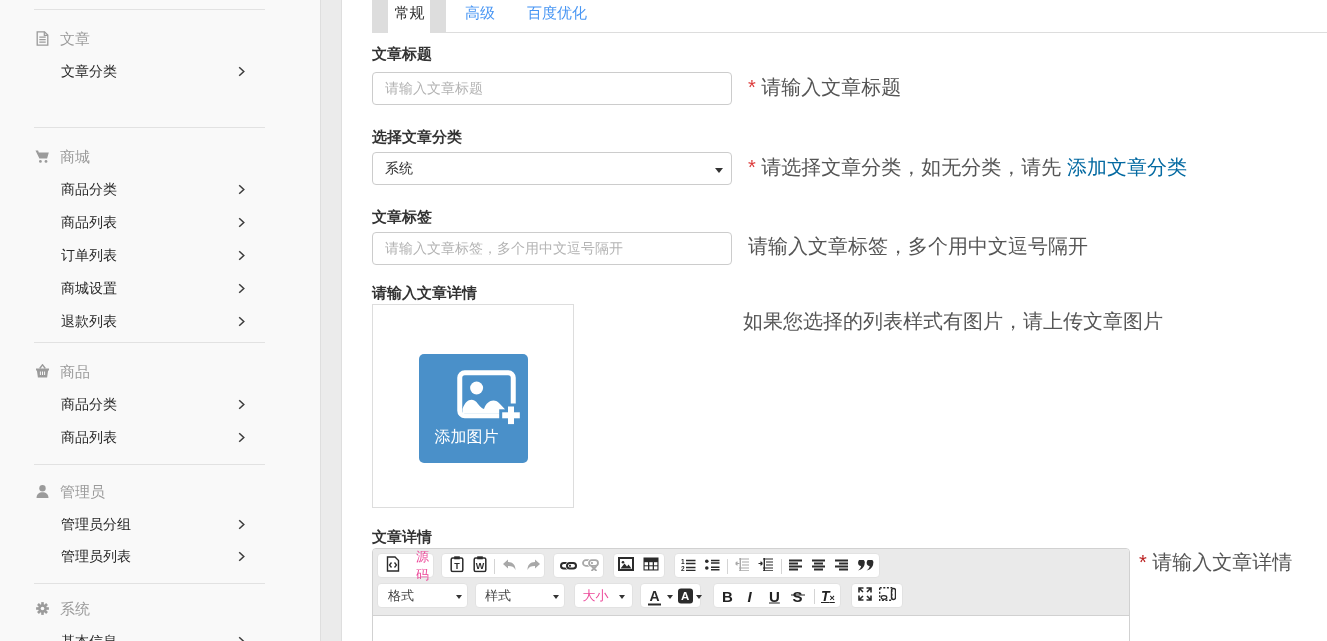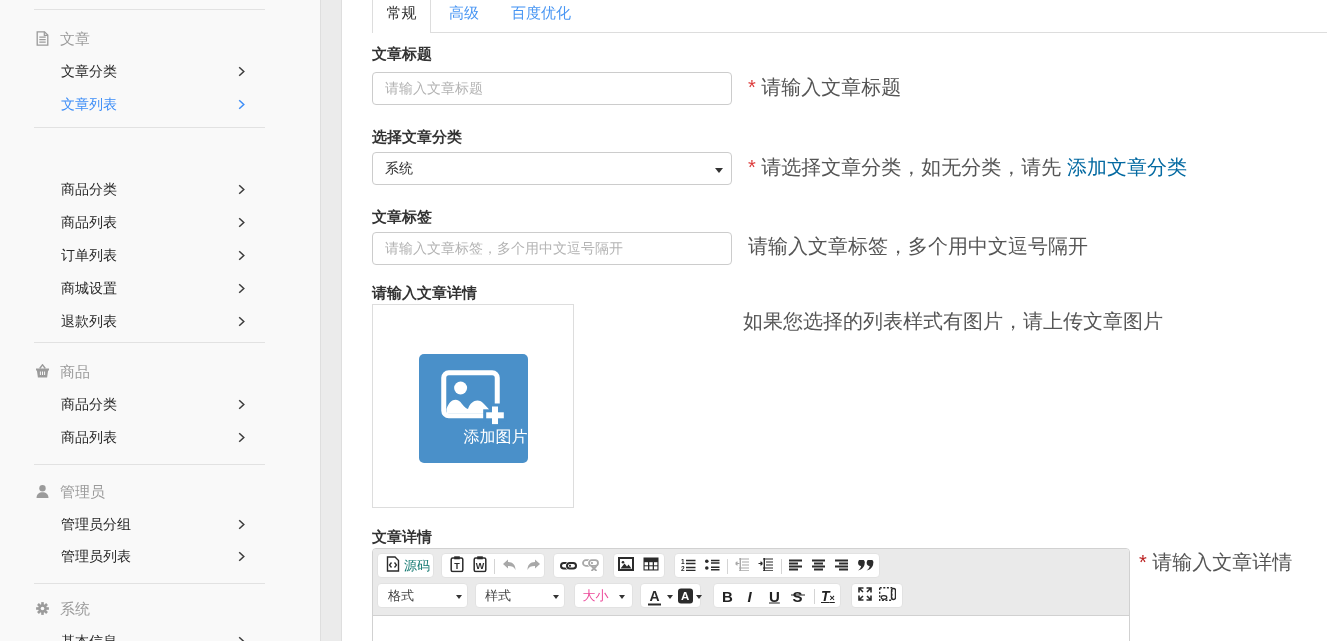--- a/index.html
+++ b/index.html
@@ -13,21 +13,21 @@
 .row .t { position:absolute; left:60px; top:0; }
 .item { color:#262626; font-size:14px; }
 .item .t { left:61px; }
 .icon { position:absolute; left:35px; top:9px; }
 .chev { position:absolute; left:238px; top:11px; }
 .chev svg, .icon svg { display:block; }
 .item.active { color:#3e8ef7; }
 #band { position:absolute; left:320px; top:0; width:22px; height:641px;
   background:#ebebeb; border-left:1px solid #dedede; border-right:1px solid #dedede; }
 #content { position:absolute; left:342px; top:0; width:985px; height:641px; background:#fff; }
-.abs { position:absolute; }
+.abs { position:absolute;padding-left:16px; }
 .label { position:absolute; left:30px; font-size:15px; font-weight:bold; color:#333; line-height:16px; }
 .tinput { position:absolute; left:30px; width:360px; height:33px; border:1px solid #ccc;
   border-radius:4px; background:#fff; font-size:14px; color:#b3b3b3; line-height:31px; padding-left:12px; }
 .hint { position:absolute; font-size:20px; color:#555; line-height:20px; white-space:nowrap; }
 .star { color:#dd3c3c; }
 .blue { color:#0369a1; }
 .chip { position:absolute; background:#fff; border:1px solid #e2e2e2; border-radius:4px; height:25px; }
 .ci { position:absolute; top:50%; transform:translateY(-50%); }
 .caret { position:absolute; top:11px; width:0; height:0; border-left:3.5px solid transparent;
   border-right:3.5px solid transparent; border-top:4px solid #333; }
@@ -52,27 +52,29 @@
 <div class="row hdr" style="top:22.0px">
       <span class="icon">
         <svg width="15" height="15" viewBox="0 0 15 15">
           <path d="M2.2 0.8 h7.3 l3.3 3.3 v10.1 h-10.6 z" fill="none" stroke="#9b9b9b" stroke-width="1.3"></path>
           <path d="M9.3 0.8 v3.5 h3.7" fill="none" stroke="#9b9b9b" stroke-width="1.2"></path>
           <path d="M4.3 6.2 h6.4 M4.3 8.7 h6.4 M4.3 11.2 h6.4" stroke="#9b9b9b" stroke-width="1.3"></path>
         </svg>
       </span>
       <span class="t">文章</span>
     </div>
-<div class="row item active" style="top:87.5px">
-      <span class="t">文章列表</span>
-      <span class="chev">
-        <svg width="7" height="11" viewBox="0 0 7 11">
-          <path d="M1.2 1.2 L5.8 5.5 L1.2 9.8" fill="none" stroke="#3e8ef7" stroke-width="1.5"></path>
-        </svg>
-      </span>
+<div class="row hdr" style="top:139.5px">
+      <span class="icon">
+        <svg width="15" height="15" viewBox="0 0 15 15">
+          <path d="M0.5 1.5 h2.6 l0.7 2 h10 l-1.7 6 h-7.7 z" fill="#9b9b9b" stroke="none"></path>
+          <circle cx="5.4" cy="12.4" r="1.4" fill="#9b9b9b"></circle>
+          <circle cx="11" cy="12.4" r="1.4" fill="#9b9b9b"></circle>
+        </svg>
+      </span>
+      <span class="t">商城</span>
     </div>
 <div class="row item" style="top:173.0px">
       <span class="t">商品分类</span>
       <span class="chev">
         <svg width="7" height="11" viewBox="0 0 7 11">
           <path d="M1.2 1.2 L5.8 5.5 L1.2 9.8" fill="none" stroke="#3c3c3c" stroke-width="1.5"></path>
         </svg>
       </span>
     </div>
 <div class="row item" style="top:205.5px">
@@ -212,32 +214,32 @@
 <rect x="2.75" y="2.75" width="53.5" height="43" rx="5" fill="none" stroke="#fff" stroke-width="5"></rect>
 <circle cx="19.6" cy="18" r="6.5" fill="#fff"></circle>
 <path d="M5.5 43.5 V39 C9 29 16 27 21 34 Q24.5 38.5 27 39 C30 30 38 28 43 34 L50.5 42 V43.5 Z" fill="#fff"></path>
 <g>
             <rect x="42.2" y="39.3" width="23.6" height="12" fill="#4a90c9"></rect>
             <rect x="48" y="33.5" width="12" height="23.6" fill="#4a90c9"></rect>
 <rect x="45.2" y="42.3" width="17.6" height="6" fill="#fff"></rect>
             <rect x="51" y="36.5" width="6" height="17.6" fill="#fff"></rect>
           </g>
 </svg></div>
-      <div class="abs" style="left:0;top:73px;width:109px;text-align:right;font-size:16px;color:#fff">添加图片</div>
+      <div class="abs" style="left:0;top:73px;width:109px;text-align:left;font-size:16px;color:#fff">添加图片</div>
     </div>
 <div class="hint" style="left:401px;top:311px">如果您选择的列表样式有图片，请上传文章图片</div>
 <div class="label" style="top:529px">文章详情</div>
 <div class="abs" style="left:30px;top:548px;width:758px;height:110px;border:1px solid #d1d1d1;border-radius:4px 4px 0 0;background:#fff">
       <div class="abs" style="left:0;top:0;width:756px;height:67px;background:#eaeaea;border-bottom:1px solid #d1d1d1;border-radius:3px 3px 0 0"></div>
       <div class="chip" style="left:4px;top:4px;width:57px">
         <span class="ci" style="left:8px"><svg width="14" height="16" viewBox="0 0 14 16">
             <path d="M1.5 1 h7.5 l3.5 3.5 v10.5 h-11 z" fill="none" stroke="#2b2b2b" stroke-width="1.4"></path>
             <path d="M5.5 6.5 L3.5 9 L5.5 11.5 M8.5 6.5 L10.5 9 L8.5 11.5" fill="none" stroke="#2b2b2b" stroke-width="1.3"></path>
           </svg></span>
-        <span class="ci" style="left:26px;font-size:13px;color:#0f766e">源码</span>
+        <span class="ci" style="left:38px;font-size:13px;color:#ec4899">源码</span>
       </div>
       <div class="chip" style="left:67.5px;top:4px;width:104px">
         <span class="ci" style="left:8px"><svg width="14" height="17" viewBox="0 0 14 17">
             <rect x="1.2" y="2.5" width="11.6" height="13.5" rx="1.5" fill="none" stroke="#2b2b2b" stroke-width="1.5"></rect>
             <rect x="4.2" y="0.8" width="5.6" height="3" fill="#2b2b2b"></rect>
             <text x="7" y="13" font-size="9" font-weight="bold" text-anchor="middle" fill="#2b2b2b" font-family="Liberation Sans">T</text>
           </svg></span>
         <span class="ci" style="left:31.5px"><svg width="14" height="17" viewBox="0 0 14 17">
             <rect x="1.2" y="2.5" width="11.6" height="13.5" rx="1.5" fill="none" stroke="#2b2b2b" stroke-width="1.5"></rect>
             <rect x="4.2" y="0.8" width="5.6" height="3" fill="#2b2b2b"></rect>

